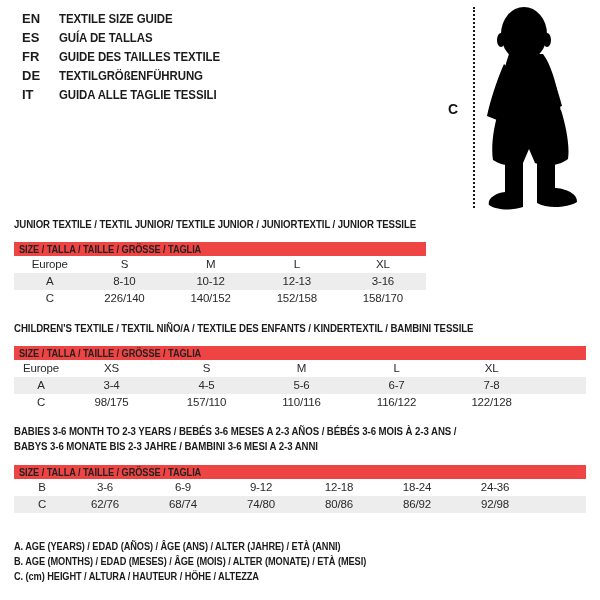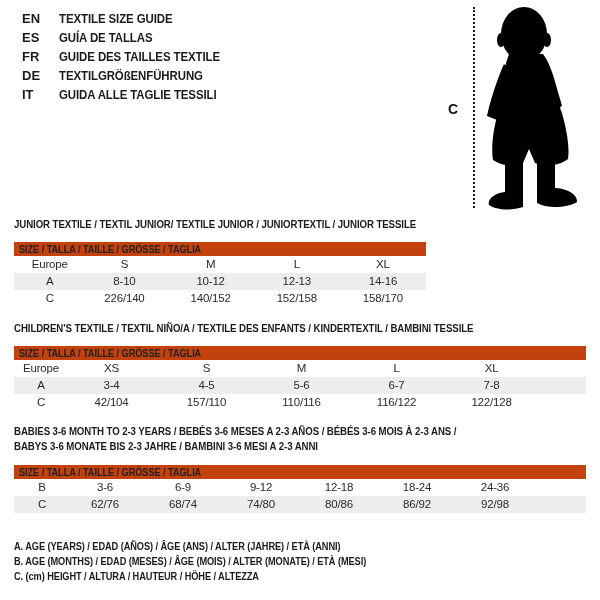--- a/index.html
+++ b/index.html
@@ -25,21 +25,21 @@
   .sec1-title{top:217px;}
   .sec2-title{top:321px;}
   .sec3-title1{top:424px;}
   .sec3-title2{top:439px;}
 
   
   .tbl{position:absolute;left:14px;}
   .t1{top:242px;width:412px;}
   .t2{top:346px;width:572px;}
   .t3{top:465px;width:572px;}
-  .tbl-header{height:14px;line-height:15px;background:#c2410c;font-size:11px;font-weight:bold;color:#222;padding-left:5px;overflow:hidden;}
+  .tbl-header{height:14px;line-height:15px;background:#ef4444;font-size:11px;font-weight:bold;color:#222;padding-left:5px;overflow:hidden;}
   .tr{display:flex;height:17px;line-height:17px;font-size:11.5px;color:#2a2a2a;}
   .tr.shade{background:#ededed;}
   .td{text-align:center;letter-spacing:-0.2px;overflow:hidden;}
   .td.c0{text-align:center;padding-left:4px;}
   .t1 .c0{width:64px;}  .t1 .cd{width:87px;}
   .t2 .c0{width:46px;}  .t2 .cd{width:95px;}
   .t3 .c0{width:48px;}  .t3 .cd{width:78px;}
 
   
   .legend{position:absolute;left:14px;top:539px;}
@@ -97,21 +97,21 @@
       <div class="td cd">S</div>
       <div class="td cd">M</div>
       <div class="td cd">L</div>
       <div class="td cd">XL</div>
     </div>
     <div class="tr shade">
       <div class="td c0">A</div>
       <div class="td cd">8-10</div>
       <div class="td cd">10-12</div>
       <div class="td cd">12-13</div>
-      <div class="td cd">14-16</div>
+      <div class="td cd">3-16</div>
     </div>
     <div class="tr">
       <div class="td c0">C</div>
       <div class="td cd">226/140</div>
       <div class="td cd">140/152</div>
       <div class="td cd">152/158</div>
       <div class="td cd">158/170</div>
     </div>
   </div>
 
@@ -129,21 +129,21 @@
     <div class="tr shade">
       <div class="td c0">A</div>
       <div class="td cd">3-4</div>
       <div class="td cd">4-5</div>
       <div class="td cd">5-6</div>
       <div class="td cd">6-7</div>
       <div class="td cd">7-8</div>
     </div>
     <div class="tr">
       <div class="td c0">C</div>
-      <div class="td cd">42/104</div>
+      <div class="td cd">98/175</div>
       <div class="td cd">157/110</div>
       <div class="td cd">110/116</div>
       <div class="td cd">116/122</div>
       <div class="td cd">122/128</div>
     </div>
   </div>
 
   <div class="sec-title sec3-title1"><span class="cond">BABIES 3-6 MONTH TO 2-3 YEARS / BEBÉS 3-6 MESES A 2-3 AÑOS / BÉBÉS 3-6 MOIS À 2-3 ANS /</span></div>
   <div class="sec-title sec3-title2"><span class="cond">BABYS 3-6 MONATE BIS 2-3 JAHRE / BAMBINI 3-6 MESI A 2-3 ANNI</span></div>
   <div class="tbl t3">

